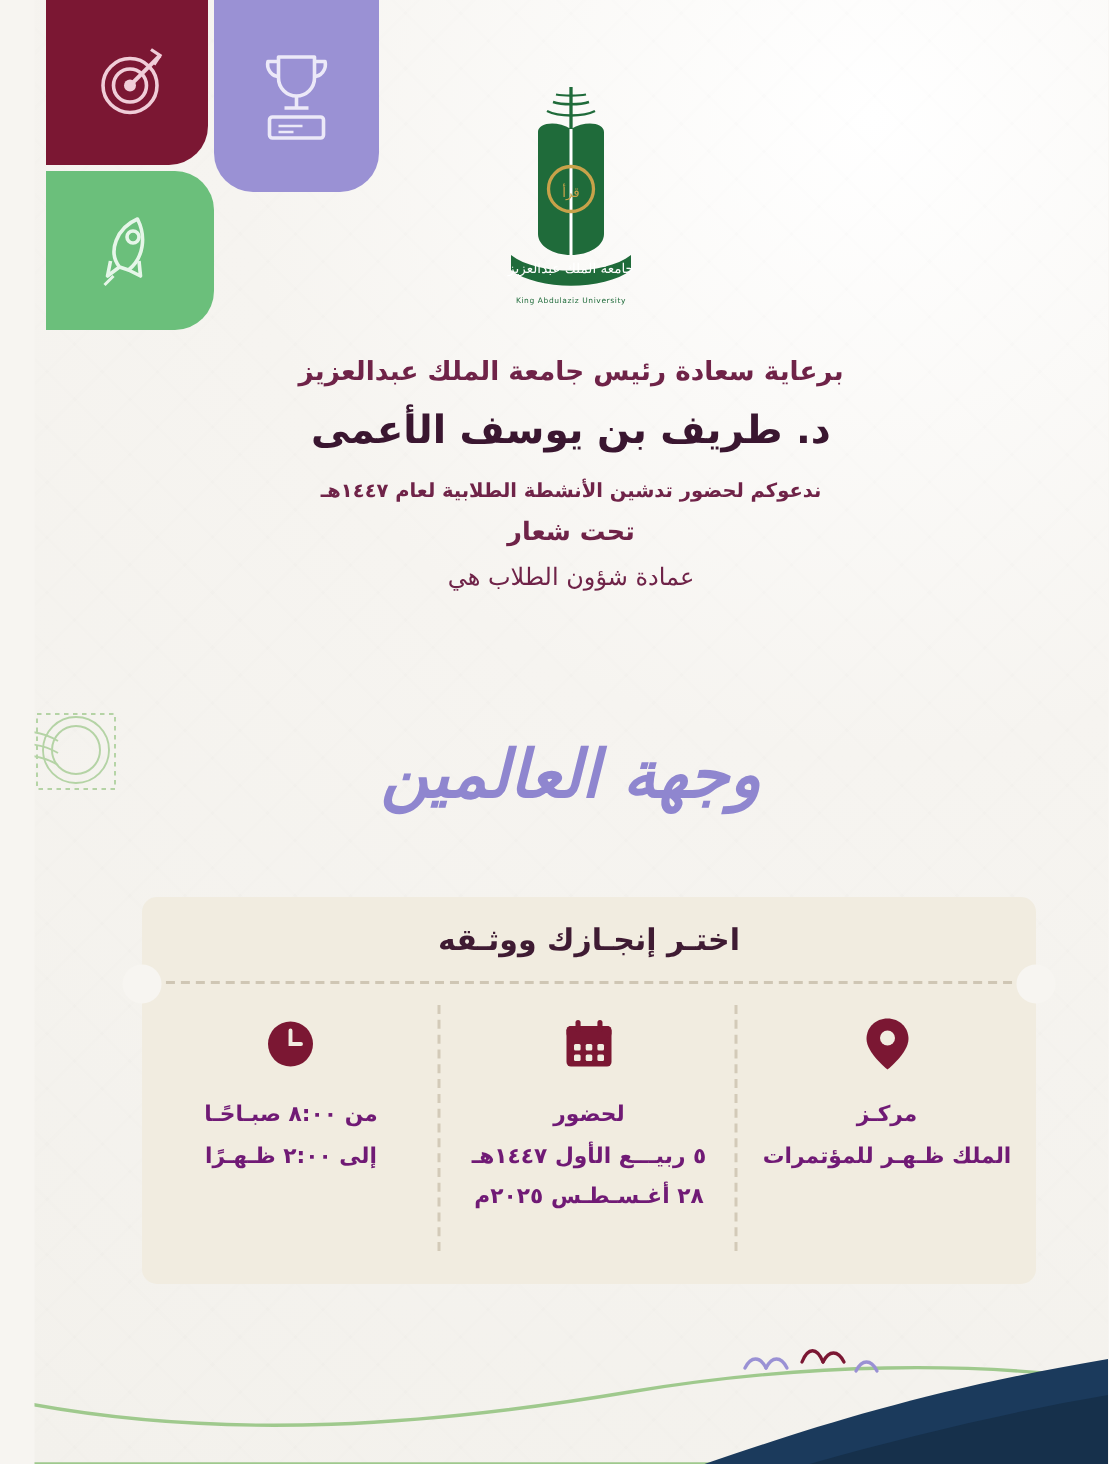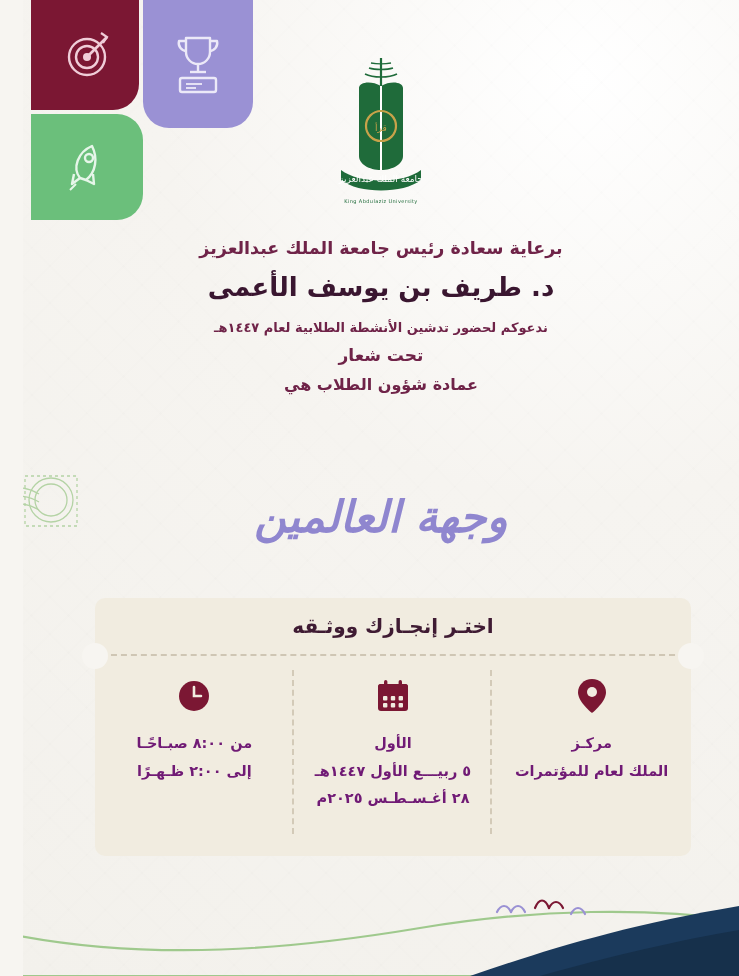--- a/index.html
+++ b/index.html
@@ -124,21 +124,21 @@
   }
   .line-4 {
     font-size: 17px;
     font-weight: 700;
     letter-spacing: 2px;
     color: #6f2348;
     margin-bottom: 10px;
   }
   .line-5 {
     font-size: 16px;
-    font-weight: 700;
+    font-weight: 400;
     letter-spacing: 1.4px;
     color: #6f2348;
     text-align: center;
   }
 
   
   .slogan-wrap {
     position: absolute;
     top: 492px;
     left: 0; right: 0;
@@ -355,21 +355,21 @@
 
       <div class="cell">
         <span class="cell-icon">
           <svg width="32" height="36" viewBox="0 0 32 36" fill="#7b1733">
             <path d="M16 1 C8 1 2 7 2 14.5 C2 24 16 35 16 35 C16 35 30 24 30 14.5 C30 7 24 1 16 1 Z"></path>
             <circle cx="16" cy="14" r="5" fill="#f1ece0"></circle>
           </svg>
         </span>
         <div class="cell-lines">
           <div>مركـز</div>
-          <div>الملك لعام للمؤتمرات</div>
+          <div>الملك ظـهـر للمؤتمرات</div>
         </div>
       </div>
 
       <div class="cell">
         <span class="cell-icon">
           <svg width="34" height="34" viewBox="0 0 34 34" fill="#7b1733">
             <rect x="2" y="5" width="30" height="27" rx="3"></rect>
             <rect x="2" y="5" width="30" height="8" rx="3" fill="#7b1733"></rect>
             <rect x="8" y="1" width="3.4" height="8" rx="1.7" fill="#7b1733"></rect>
             <rect x="22.6" y="1" width="3.4" height="8" rx="1.7" fill="#7b1733"></rect>
@@ -377,21 +377,21 @@
               <rect x="7" y="17" width="4.4" height="4.4" rx="1"></rect>
               <rect x="14.8" y="17" width="4.4" height="4.4" rx="1"></rect>
               <rect x="22.6" y="17" width="4.4" height="4.4" rx="1"></rect>
               <rect x="7" y="24" width="4.4" height="4.4" rx="1"></rect>
               <rect x="14.8" y="24" width="4.4" height="4.4" rx="1"></rect>
               <rect x="22.6" y="24" width="4.4" height="4.4" rx="1"></rect>
             </g>
           </svg>
         </span>
         <div class="cell-lines">
-          <div>الأول</div>
+          <div>لحضور</div>
           <div>٥ ربيـــع الأول ١٤٤٧هـ</div>
           <div>٢٨ أغـسـطـس ٢٠٢٥م</div>
         </div>
       </div>
 
       <div class="cell">
         <span class="cell-icon">
           <svg width="34" height="34" viewBox="0 0 34 34" fill="#7b1733">
             <circle cx="17" cy="17" r="15"></circle>
             <path d="M17 8 v9 h7" stroke="#f1ece0" stroke-width="2.6" fill="none" stroke-linecap="round"></path>

